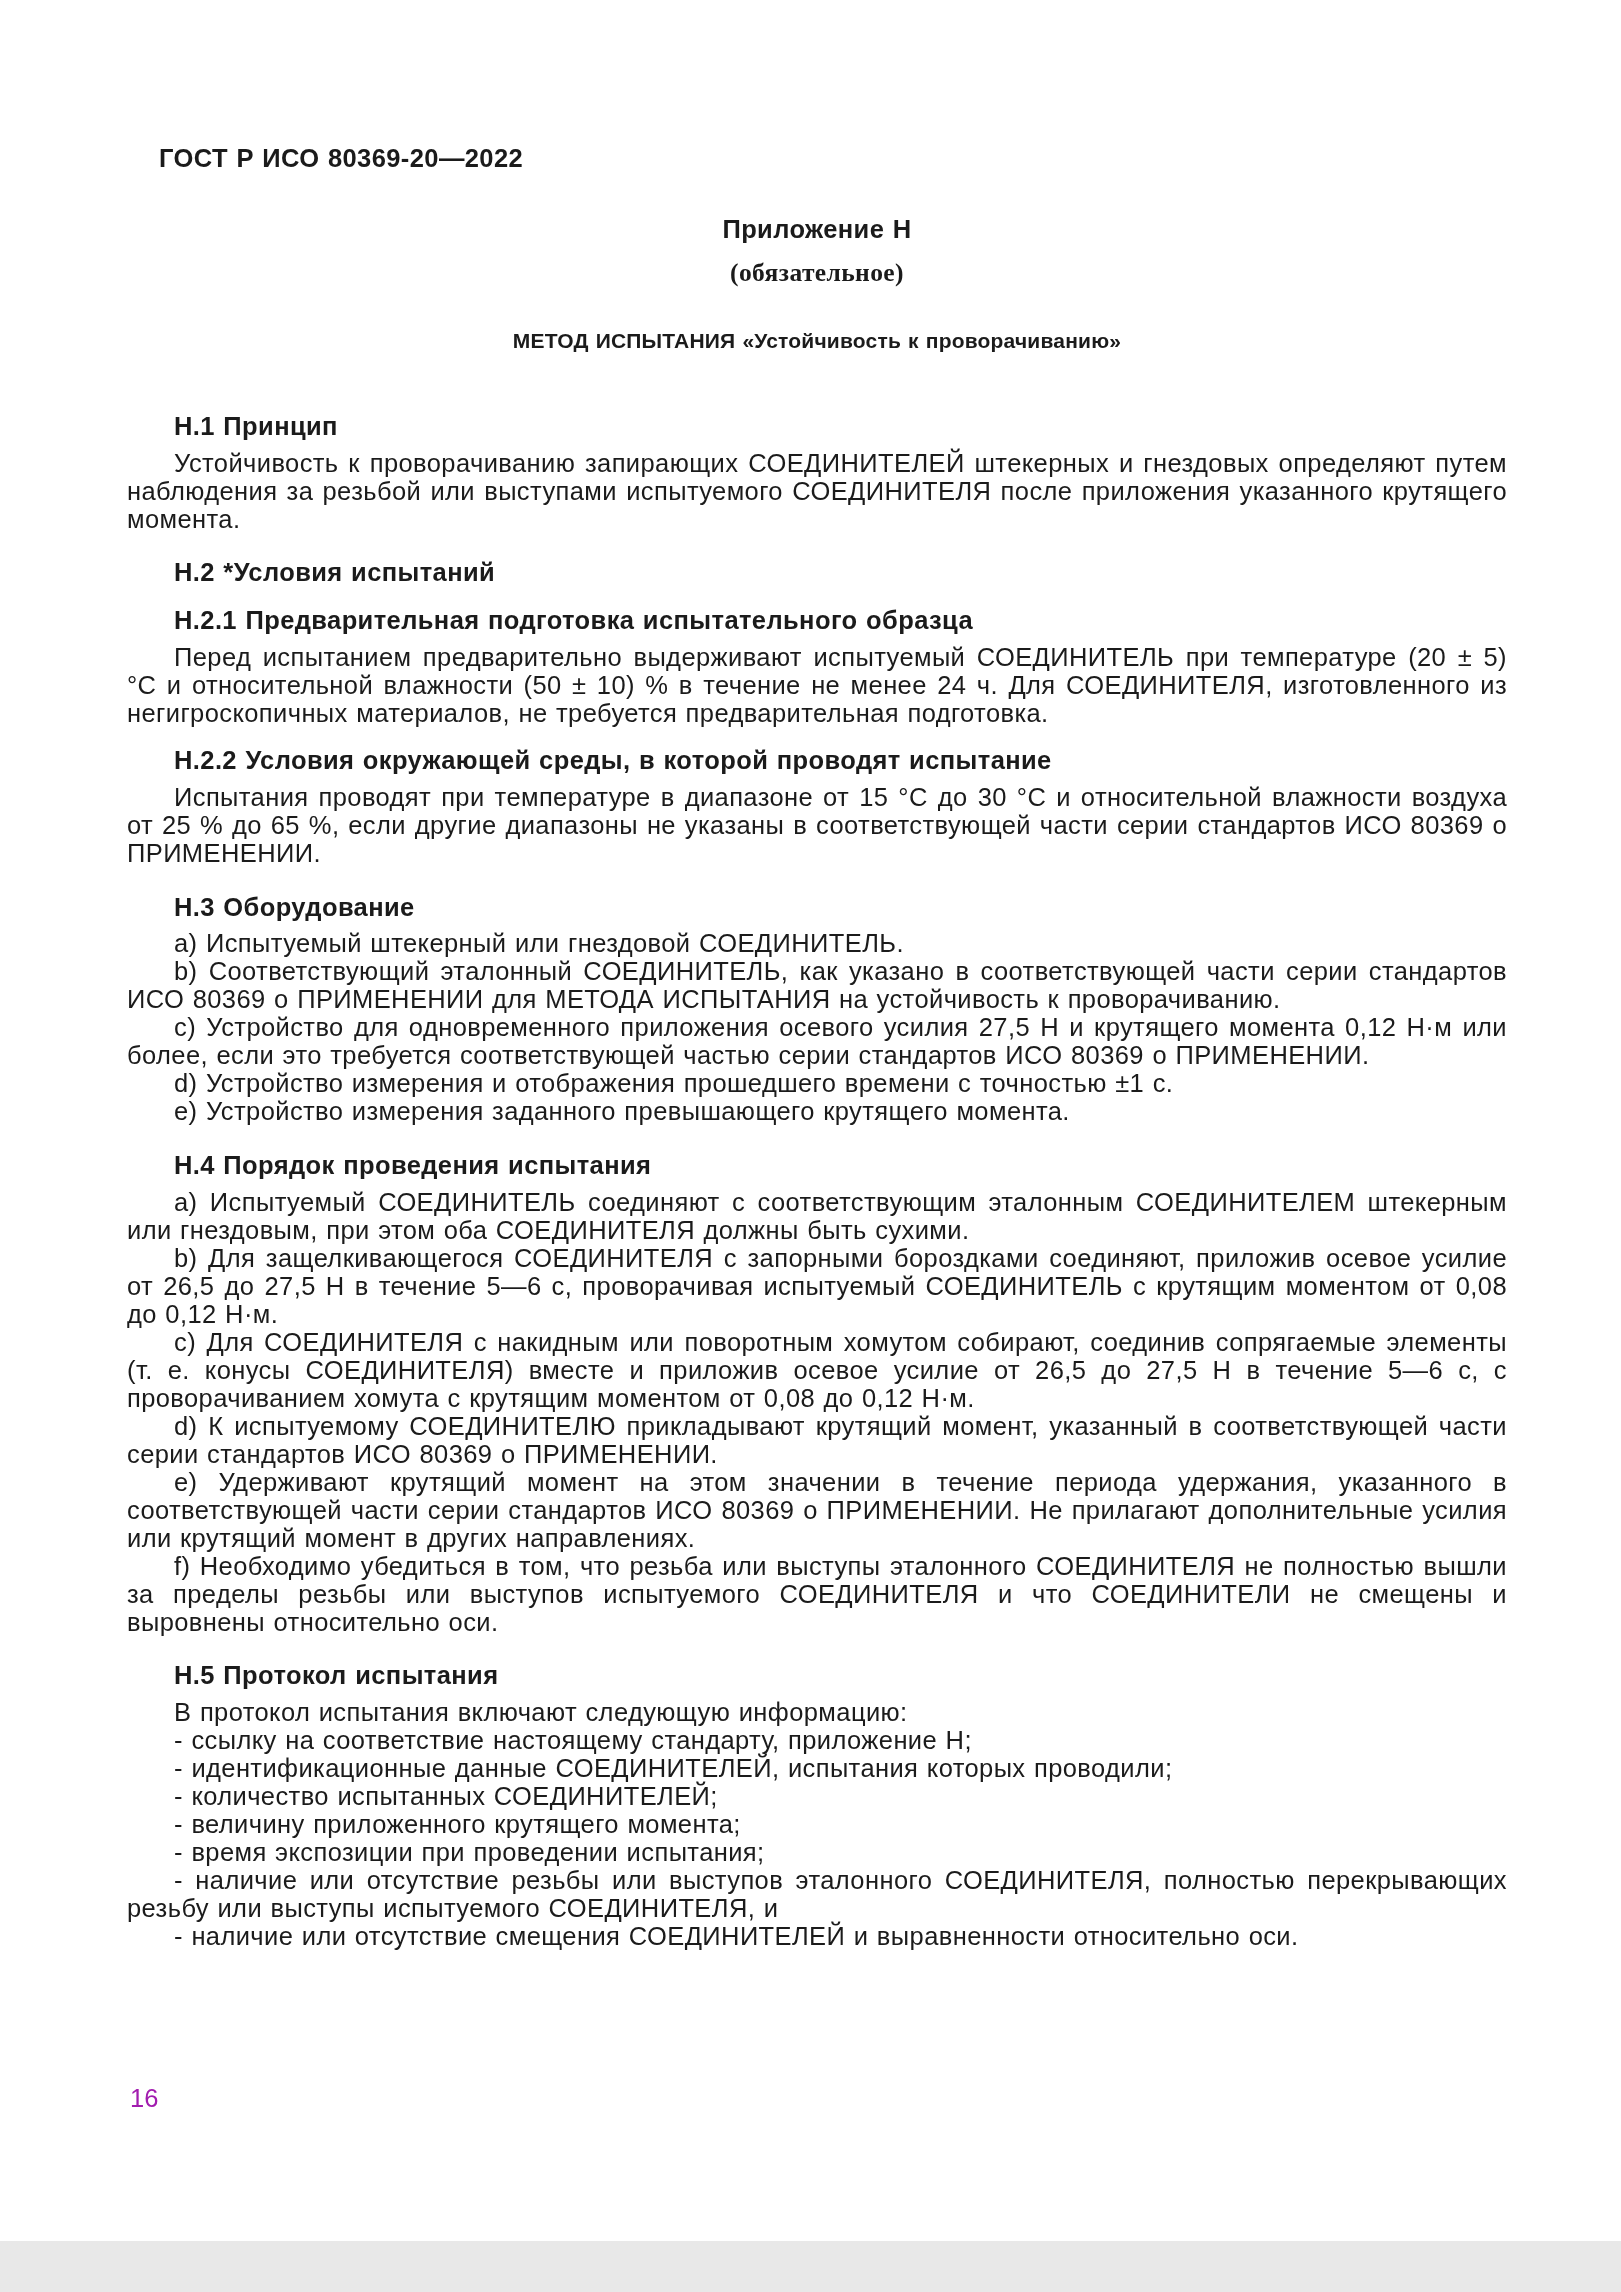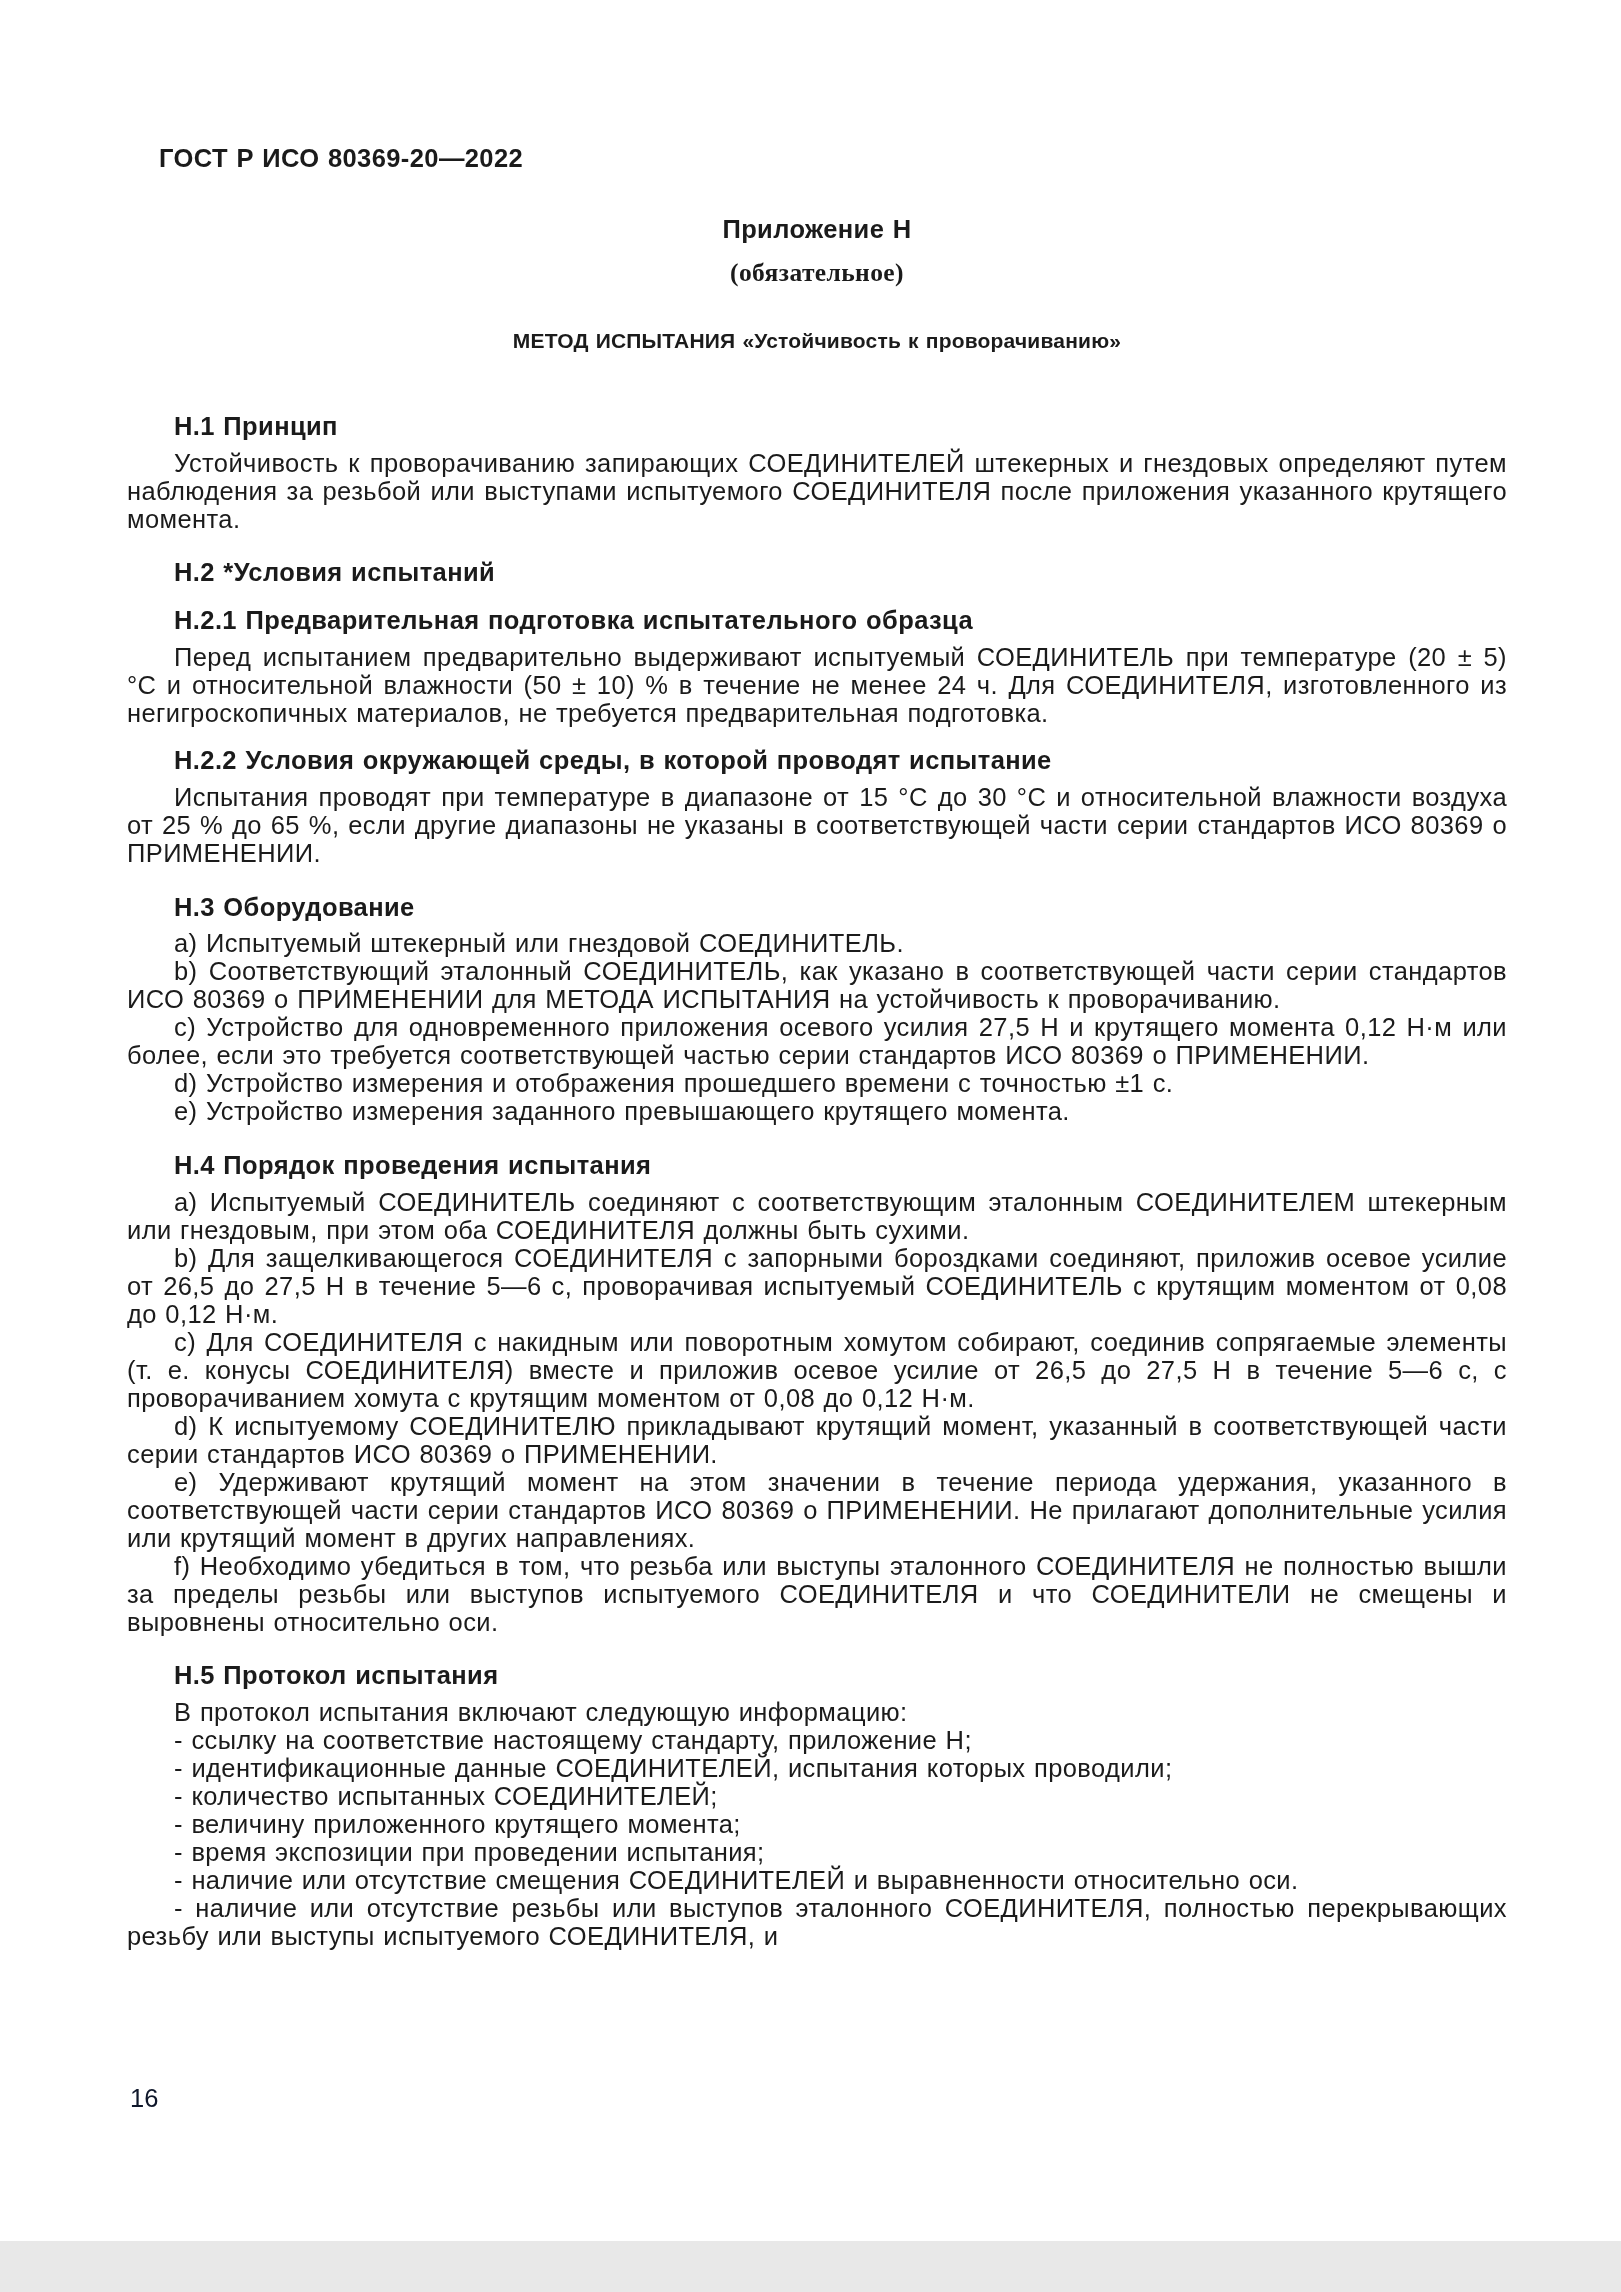--- a/index.html
+++ b/index.html
@@ -56,21 +56,21 @@
   .para {
     margin: 0;
     text-indent: 47px;
     text-align: justify;
   }
   .page-number {
     position: absolute;
     left: 130px;
     top: 2058px;
     letter-spacing: 0;
-    color: #0f172a;
+    color: #a21caf;
   }
 </style>
 </head>
 <body>
 
 <div class="page">
 
   <p class="doc-header">ГОСТ Р ИСО 80369-20—2022</p>
 
   <p class="annex-label">Приложение Н</p>
@@ -117,20 +117,20 @@
   </div>
 
   <div>
     <p class="sec-heading">Н.5 Протокол испытания</p>
     <p class="para">В протокол испытания включают следующую информацию:</p>
     <p class="para">- ссылку на соответствие настоящему стандарту, приложение Н;</p>
     <p class="para">- идентификационные данные СОЕДИНИТЕЛЕЙ, испытания которых проводили;</p>
     <p class="para">- количество испытанных СОЕДИНИТЕЛЕЙ;</p>
     <p class="para">- величину приложенного крутящего момента;</p>
     <p class="para">- время экспозиции при проведении испытания;</p>
+    <p class="para">- наличие или отсутствие резьбы или выступов эталонного СОЕДИНИТЕЛЯ, полностью перекрывающих резьбу или выступы испытуемого СОЕДИНИТЕЛЯ, и</p>
     <p class="para">- наличие или отсутствие смещения СОЕДИНИТЕЛЕЙ и выравненности относительно оси.</p>
-    <p class="para">- наличие или отсутствие резьбы или выступов эталонного СОЕДИНИТЕЛЯ, полностью перекрывающих резьбу или выступы испытуемого СОЕДИНИТЕЛЯ, и</p>
   </div>
 
   <p class="page-number">16</p>
 
 </div>
 
 
 </body></html>

